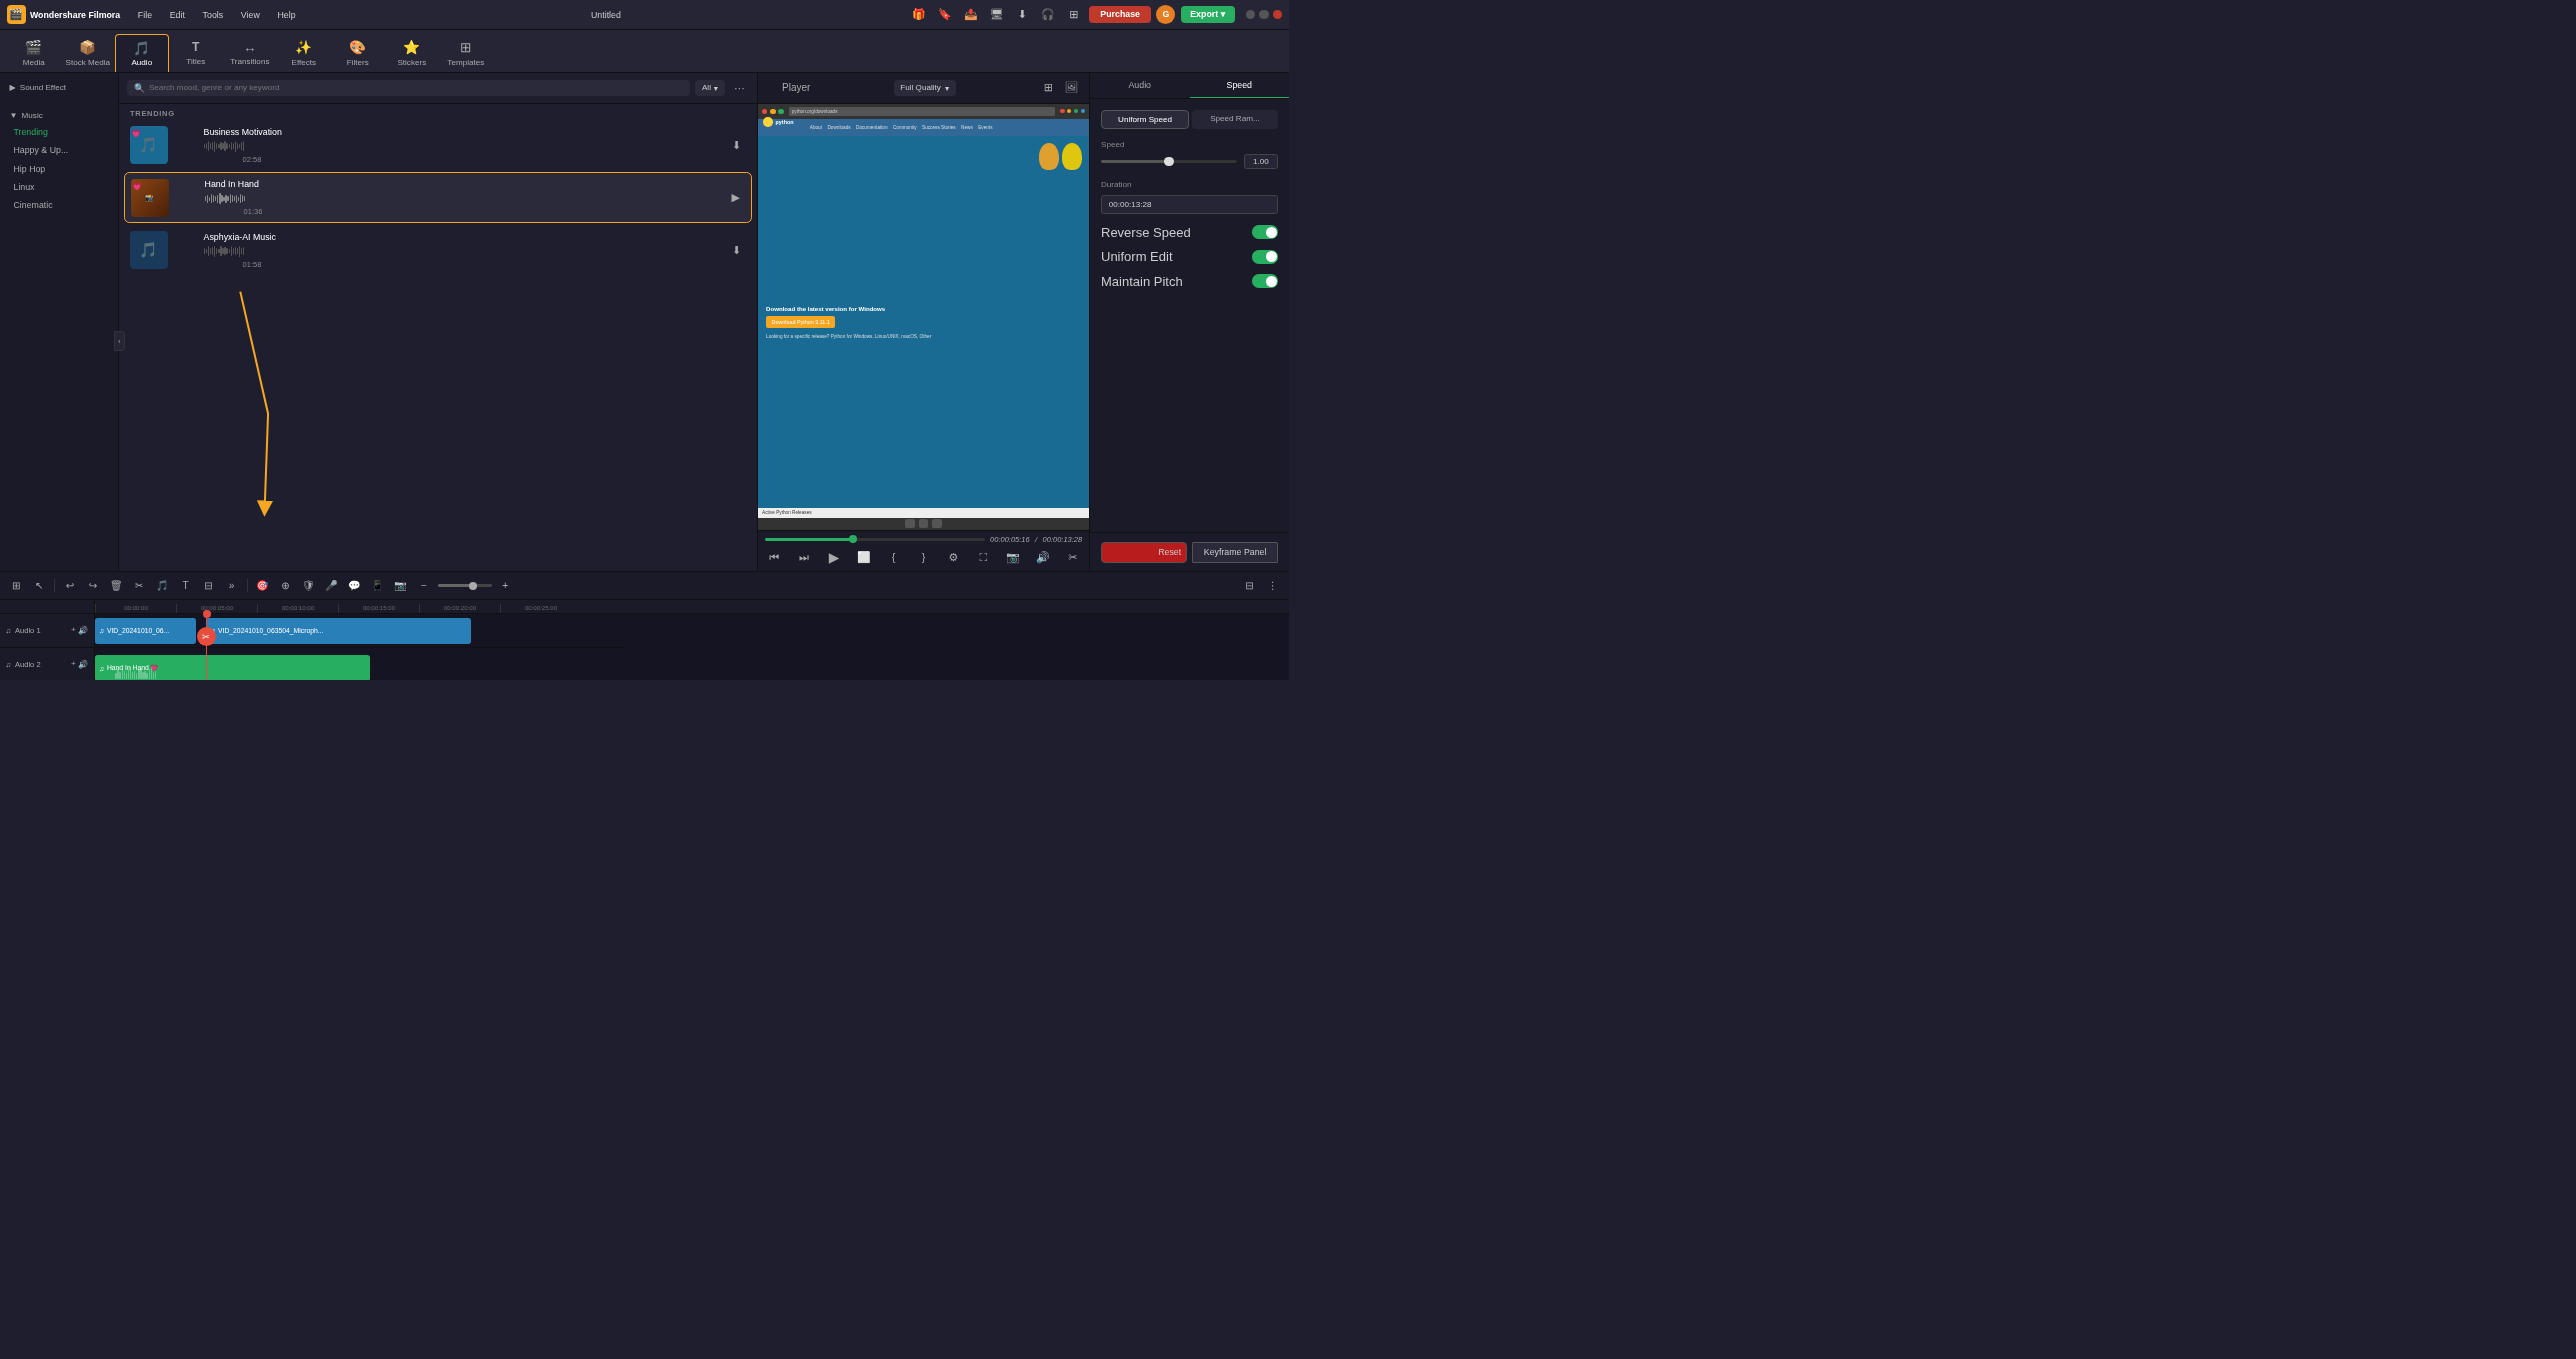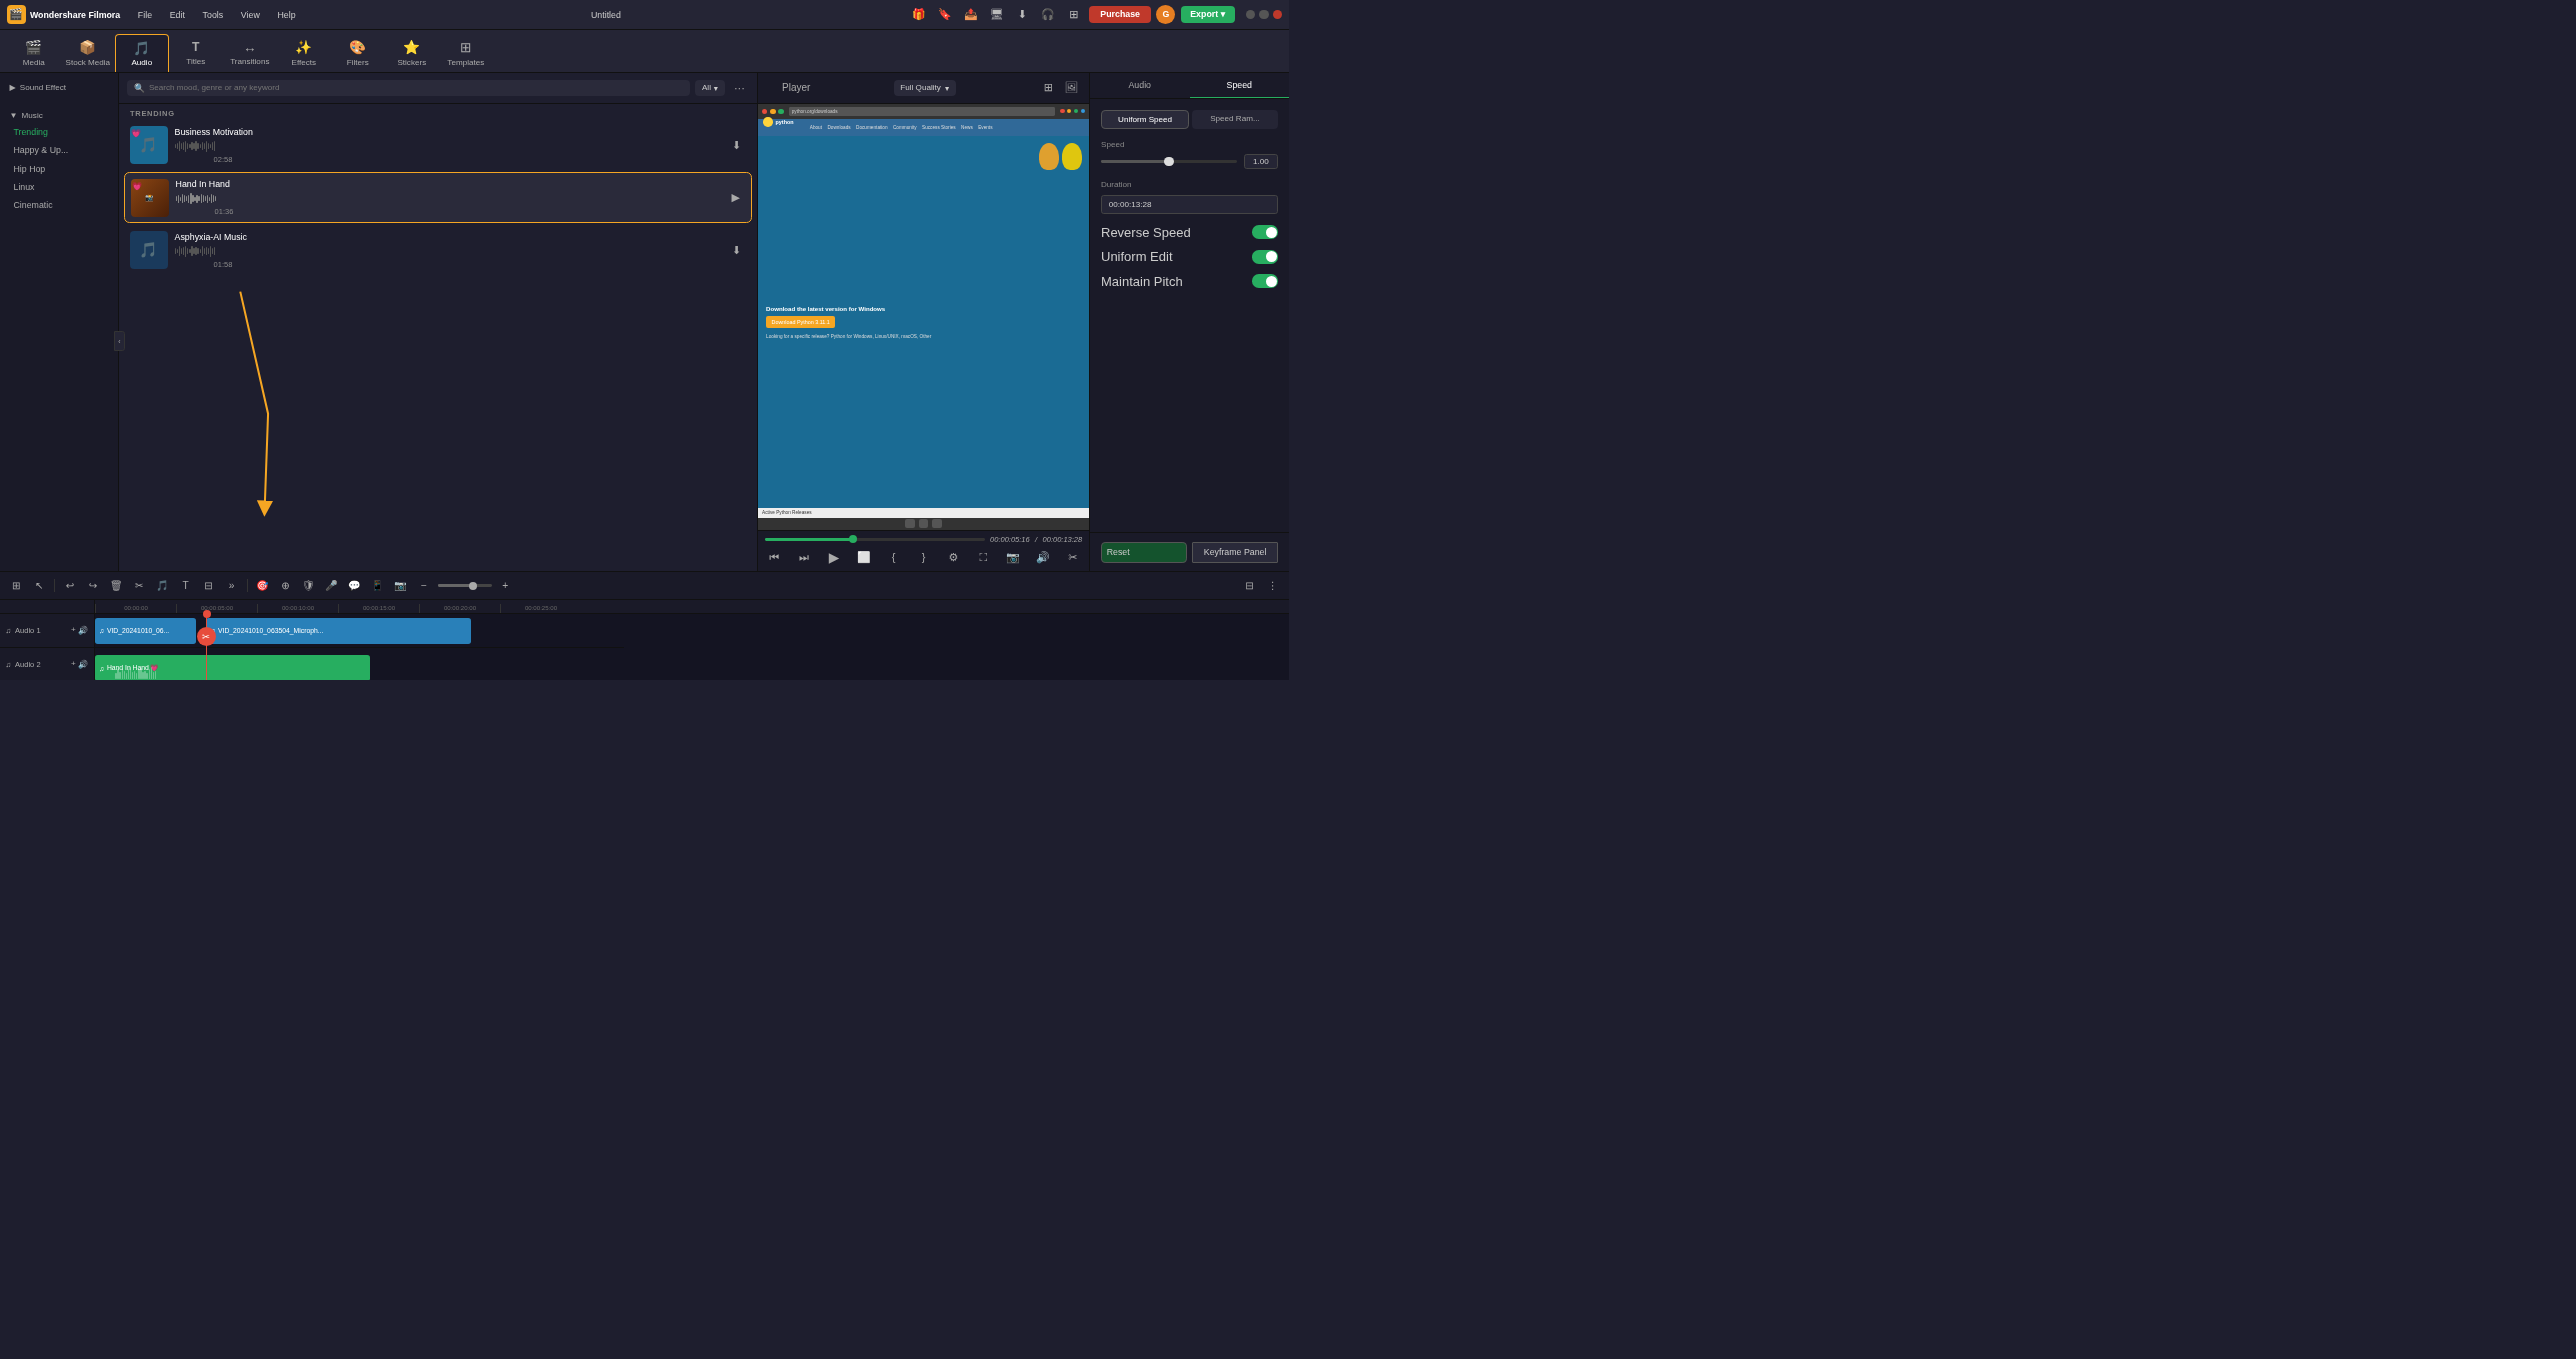--- a/index.html
+++ b/index.html
@@ -298,21 +298,21 @@
       font-size: 16.3px;
       position: relative;
       overflow: hidden;
     }
     .music-thumb .fav-badge {
       position: absolute;
       top: 2px;
       left: 2px;
       font-size: 8.1px;
     }
-    .music-info { flex: 1; min-width: 0; }
+    .music-info { flex: 1; min-width: 0; margin-left: 29px; }
     .music-title { color: #fff; font-size: 8.8px; margin-bottom: 2.7px; }
     .music-waveform {
       height: 13.6px;
       display: flex;
       align-items: center;
       gap: 0.7px;
       margin-bottom: 2px;
     }
     .waveform-bar {
       width: 1.4px;
@@ -631,28 +631,28 @@
     }
     .toggle.on .toggle-knob { right: 1.4px; }
     .right-bottom-btns {
       display: flex;
       gap: 5.4px;
       padding: 8.1px 11px;
       border-top: 0.7px solid #111;
     }
     .reset-btn {
       flex: 1;
-      background: #14532d;
+      background: #b91c1c;
       border: 0.7px solid #555;
       border-radius: 4.1px;
       padding: 4.7px;
       color: #ccc;
       font-size: 8.8px;
       cursor: pointer;
-      text-align: left;
+      text-align: right;
     }
     .keyframe-btn {
       flex: 1;
       background: #2a2a3a;
       border: 0.7px solid #555;
       border-radius: 1px;
       padding: 4.7px;
       color: #ccc;
       font-size: 8.8px;
       cursor: pointer;

